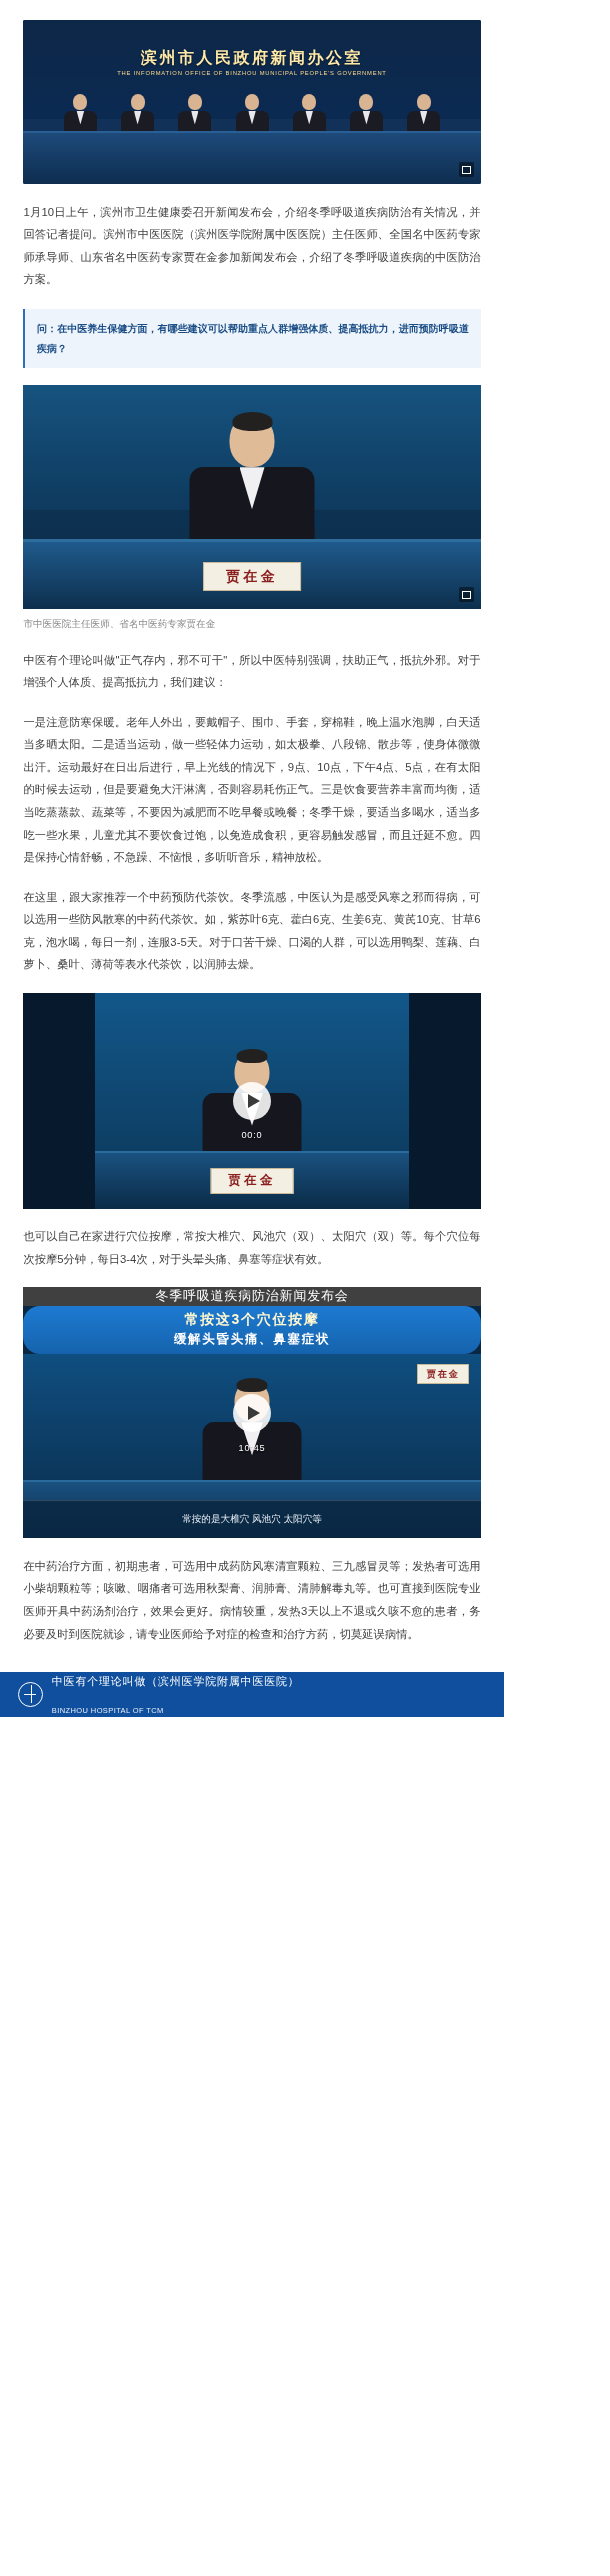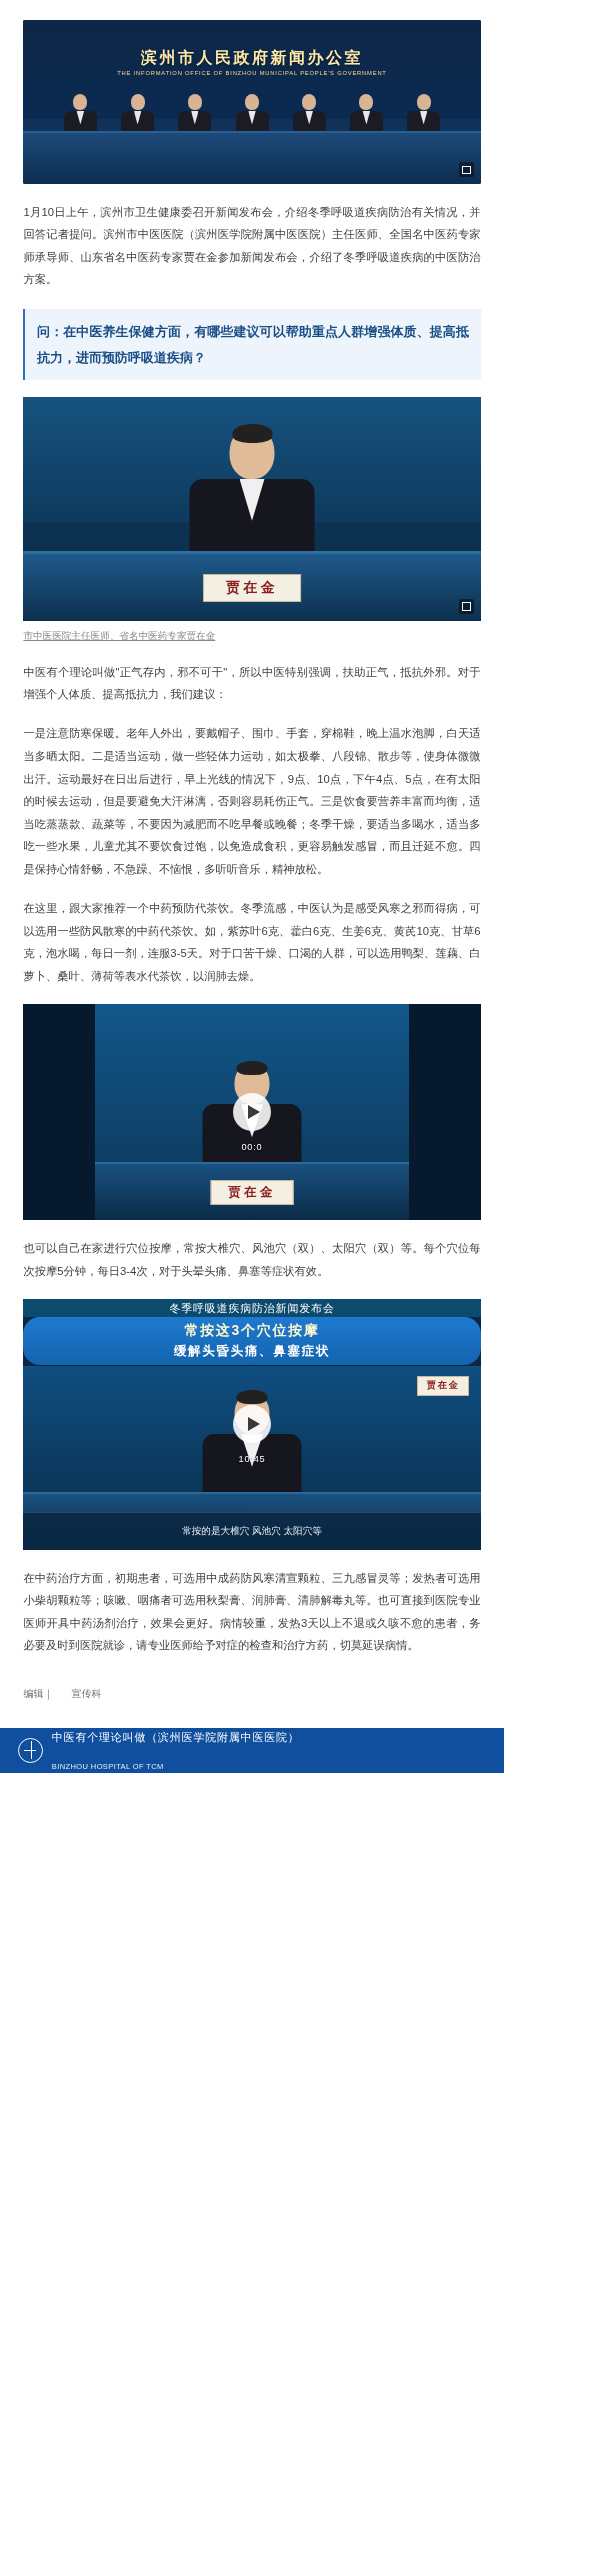--- a/index.html
+++ b/index.html
@@ -87,21 +87,21 @@
     font-size: 11.3px;
     line-height: 2.0;
     text-align: justify;
     color: #3f3f3f;
   }
   .qbox {
     margin: 18.4px 23.4px 0 23.4px;
     background: #eef4fb;
     border-left: 2.5px solid #2f6fb5;
     padding: 10px 11.7px;
-    font-size: 13px;
+    font-size: 10px;
     line-height: 1.95;
     font-weight: bold;
     color: #1a4d86;
     text-align: justify;
   }
 
   
   .speaker-photo {
     position: relative;
     margin: 16.7px 23.4px 0 23.4px;
@@ -151,21 +151,20 @@
     bottom: 18.4px;
     background: #f3efe2; border: 1.7px solid #c8b994;
     padding: 4.2px 22px;
     color: #8b1f1f; font-weight: bold; font-size: 14px; letter-spacing: 3.3px;
   }
   .caption {
     margin: 6.7px 23.4px 0 23.4px;
     font-size: 9.6px;
     color: #8a8a8a;
     line-height: 1.7;
-    text-decoration: underline;
   }
   .photo-expand {
     position: absolute; right: 6.7px; bottom: 6.7px;
     width: 15px; height: 15px; background: rgba(0,0,0,.45); border-radius: 1.7px;
   }
   .photo-expand i {
     position: absolute; right: 3.3px; bottom: 3.3px; width: 8.4px; height: 8.4px;
     border-right: 0.8px solid #fff; border-bottom: 0.8px solid #fff;
   }
   .photo-expand em {
@@ -242,22 +241,22 @@
     position: absolute; left: 50%; transform: translateX(-50%); top: 52%;
     margin-top: 25px;
     color: #fff; font-size: 9.2px; letter-spacing: 0.8px;
     text-shadow: 0 0.8px 1.7px rgba(0,0,0,.7);
   }
 
   
   .video2 { height: 251px; background: #0a2844; }
   .v2-topstrip {
     position: absolute; left: 0; right: 0; top: 0; height: 18.4px;
-    background: #0c4a6e; color: #ffffff;
-    font-size: 11px; display: flex; align-items: center; justify-content: center;
+    background: #404040; color: #ffffff;
+    font-size: 13px; display: flex; align-items: center; justify-content: center;
     letter-spacing: 0.8px;
   }
   .v2-title {
     position: absolute; left: 0; right: 0; top: 18.4px; height: 48px;
     background: linear-gradient(180deg,#1d7ad1 0%, #1563ad 100%);
     color: #fff8d0; text-align: center; font-weight: bold; border-radius: 17px;
   }
   .v2-title .l1 { font-size: 14px; letter-spacing: 1.7px; padding-top: 5px; }
   .v2-title .l2 { font-size: 12.5px; letter-spacing: 1.7px; padding-top: 2.5px; color:#ffffff; }
   .v2-stage {
@@ -414,24 +413,20 @@
       <div class="v-desk"></div>
     </div>
     <div class="v2-sidebar">贾在金</div>
     <div class="play-btn"></div>
     <div class="v-time">10:45</div>
     <div class="v2-lower">常按的是大椎穴 风池穴 太阳穴等</div>
   </div>
 
   <div class="para">在中药治疗方面，初期患者，可选用中成药防风寒清宣颗粒、三九感冒灵等；发热者可选用小柴胡颗粒等；咳嗽、咽痛者可选用秋梨膏、润肺膏、清肺解毒丸等。也可直接到医院专业医师开具中药汤剂治疗，效果会更好。病情较重，发热3天以上不退或久咳不愈的患者，务必要及时到医院就诊，请专业医师给予对症的检查和治疗方药，切莫延误病情。</div>
 
-  <div class="editor">
-    <span>编辑｜</span>
-    <span>宣传科</span>
-  </div>
 
   <div class="spacer"></div>
 
   <div class="footer-bar">
     <div class="footer-logo"></div>
     <div class="footer-text">
       <div class="ft1">中医有个理论叫做（滨州医学院附属中医医院）</div>
       <div class="ft2">BINZHOU HOSPITAL OF TCM</div>
     </div>
   </div>

